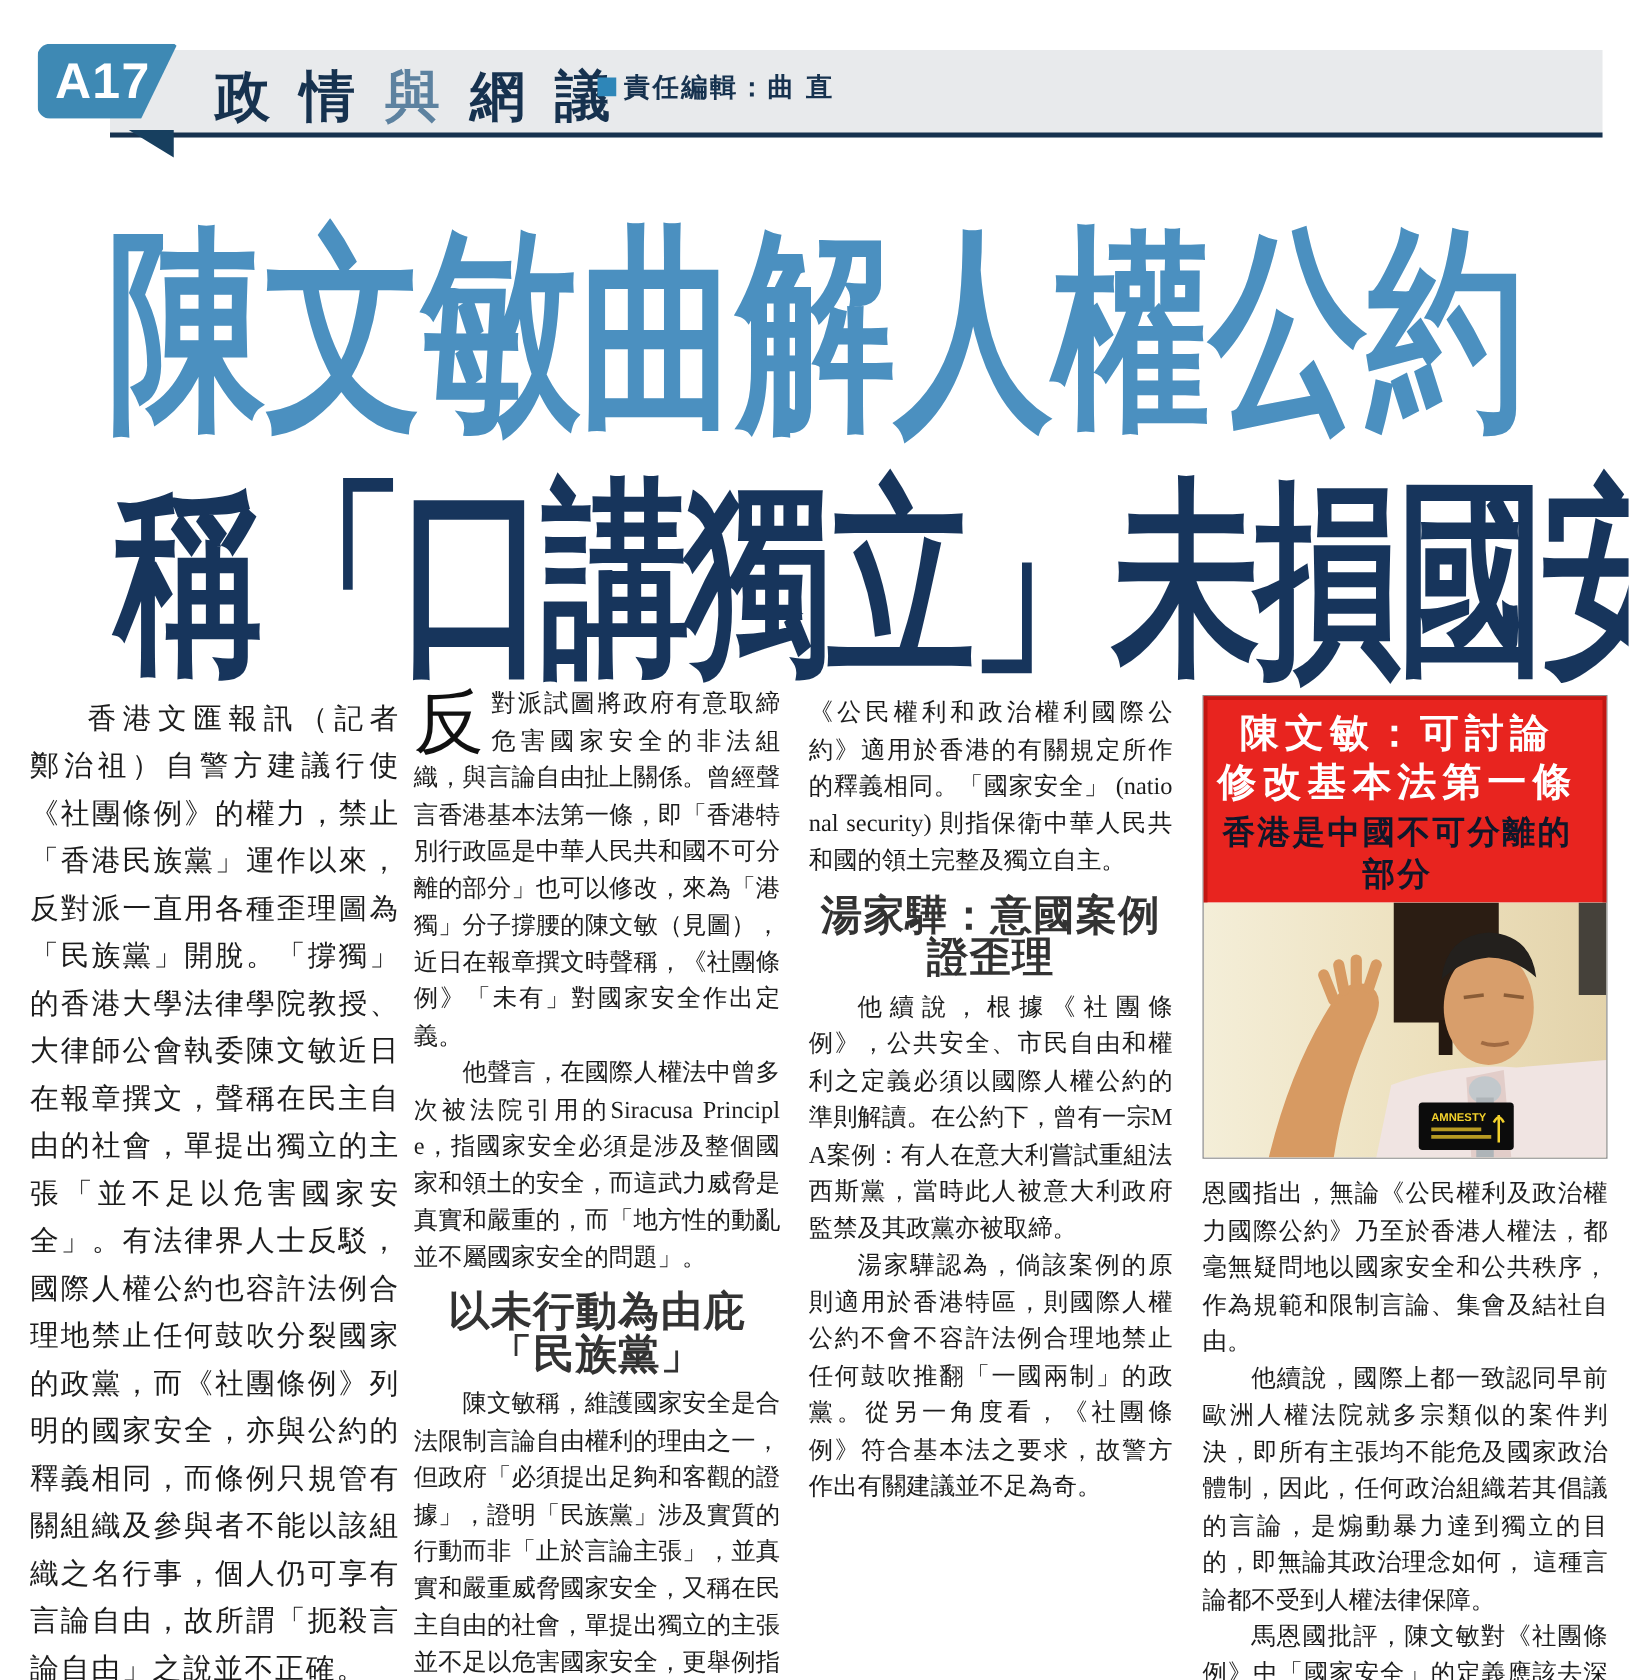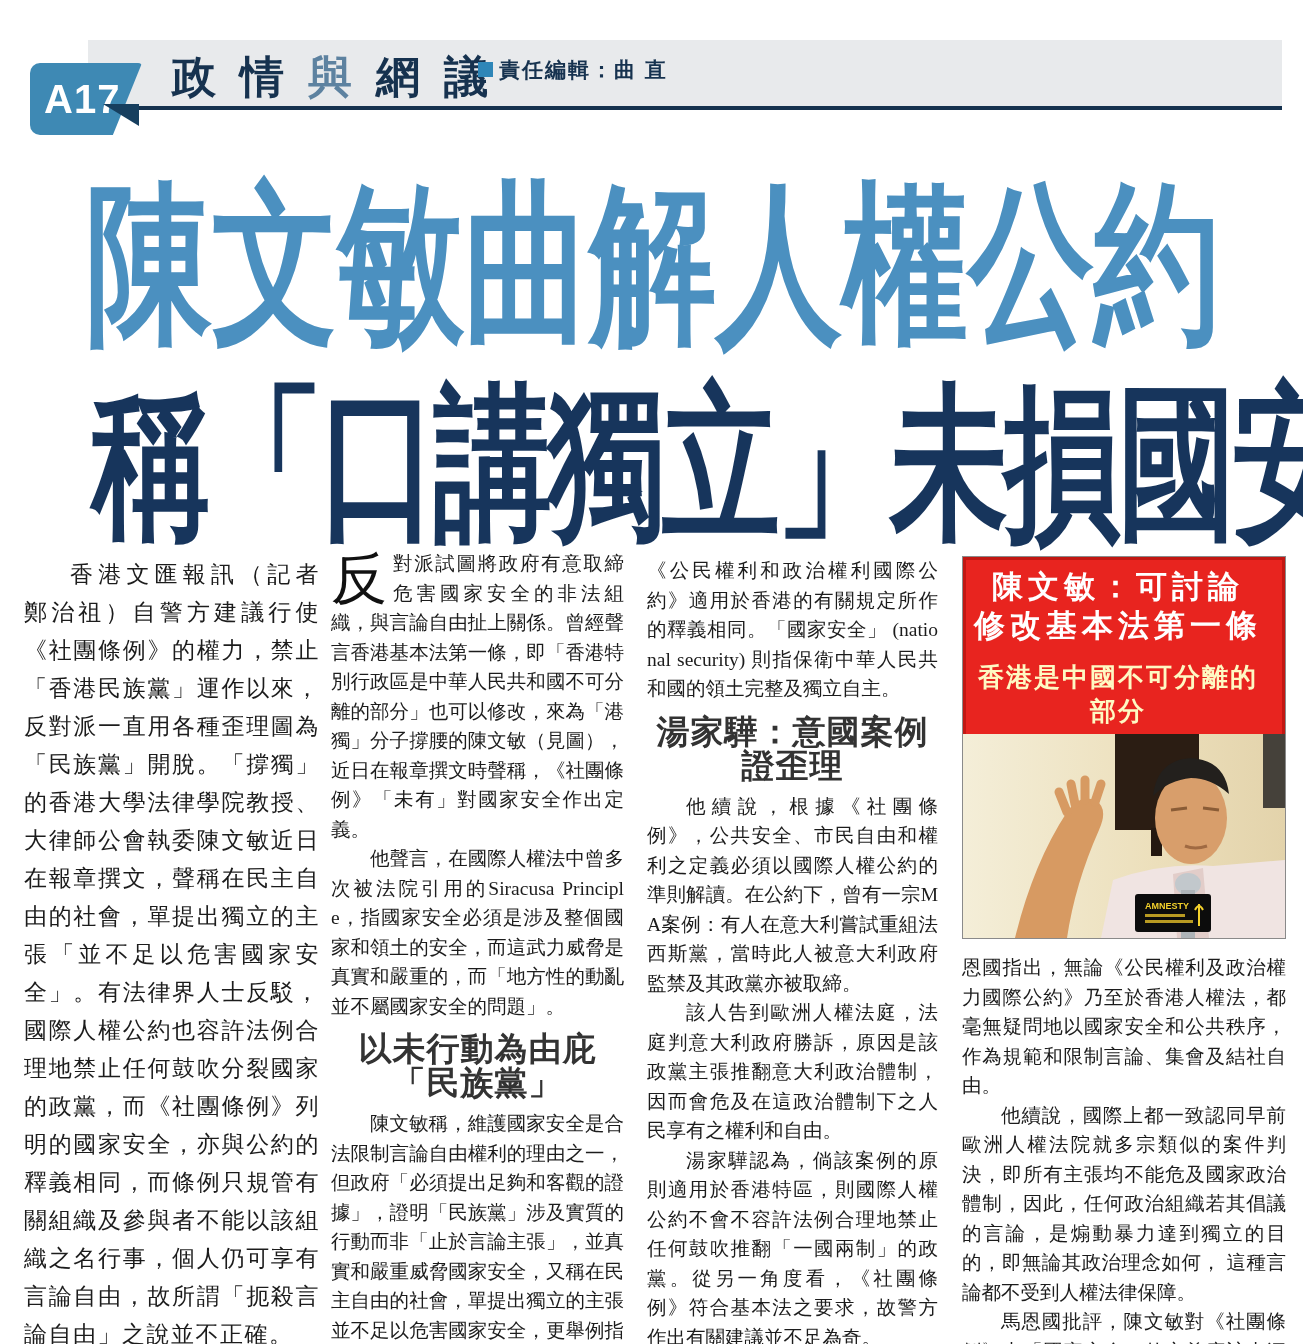--- a/index.html
+++ b/index.html
@@ -2,24 +2,24 @@
 <html><head>
 <meta charset="utf-8">
 <style>
   html,body{margin:0;padding:0;background:#ffffff;}
   .page{position:relative;width:1303px;height:1344px;background:#ffffff;overflow:hidden;
         font-family:"Liberation Serif","DejaVu Serif",serif;color:#1c1c1c;}
 
   
   .hdr-strip{position:absolute;left:88px;top:40px;width:1194px;height:66px;
              background:#e8eaec;border-bottom:4px solid #16324f;}
-  .hdr-tab{position:absolute;left:30px;top:35px;width:112px;height:72px;background:#3e89b4;
+  .hdr-tab{position:absolute;left:30px;top:35px;width:112px;height:60px;background:#3e89b4;
            border-radius:10px 4px 4px 10px;
            clip-path:polygon(0 0,100% 0,74% 100%,0 100%);
-           display:flex;align-items:center;margin-top:28px;}
+           display:flex;align-items:center;}
   .hdr-tab span{color:#ffffff;font-family:"Liberation Sans",sans-serif;font-weight:bold;
                 font-size:40px;padding-left:14px;letter-spacing:1px;}
   .hdr-fold{position:absolute;left:103px;top:104px;width:0;height:0;
             border-left:36px solid transparent;border-top:22px solid #173f5f;}
   .hdr-title{position:absolute;left:172px;top:48px;font-weight:bold;font-size:44px;
              letter-spacing:24px;color:#16324f;white-space:nowrap;}
   .hdr-title .accent{color:#5d82a0;}
   .hdr-editor{position:absolute;left:478px;top:56px;font-size:21px;font-weight:bold;
               color:#16324f;letter-spacing:2px;white-space:nowrap;
               font-family:"Liberation Sans",sans-serif;}
@@ -45,22 +45,22 @@
            color:#333333;text-align:center;text-indent:0;margin:11px 0 9px 0;
            letter-spacing:1px;line-height:34px;}
   .dropcap{float:left;font-size:56px;line-height:56px;padding:2px 6px 0 0;color:#111;font-weight:normal;}
 
   
   .photo-block{width:322px;margin:0 0 14px 0;border:1px solid #8a8a8a;}
   .photo-banner{background:#e8241f;border:3px solid #c21712;border-bottom:none;
                 text-align:center;padding:7px 12px 6px 0;}
   .photo-banner .w1,.photo-banner .w2{display:block;color:#ffffff;font-weight:bold;
         font-family:"Liberation Sans",sans-serif;font-size:31px;line-height:39px;letter-spacing:5px;}
-  .photo-banner .y1{display:block;color:#fef9c3;font-weight:bold;
-        font-family:"Liberation Sans",sans-serif;font-size:26px;line-height:34px;letter-spacing:2px;margin-top:15px;}
+  .photo-banner .y1{display:block;color:#0f172a;font-weight:bold;
+        font-family:"Liberation Sans",sans-serif;font-size:26px;line-height:34px;letter-spacing:2px;margin-top:3px;}
   .photo-img{display:block;}
 </style>
 </head>
 <body>
 
 <div class="page">
 
   <div class="hdr-strip"></div>
   <div class="hdr-tab">
     <span>A17</span>
@@ -83,21 +83,20 @@
     <p>他聲言，在國際人權法中曾多次被法院引用的Siracusa Principle，指國家安全必須是涉及整個國家和領土的安全，而這武力威脅是真實和嚴重的，而「地方性的動亂並不屬國家安全的問題」。</p>
     <div class="subhead">以未行動為由庇「民族黨」</div>
     <p>陳文敏稱，維護國家安全是合法限制言論自由權利的理由之一，但政府「必須提出足夠和客觀的證據」，證明「民族黨」涉及實質的行動而非「止於言論主張」，並真實和嚴重威脅國家安全，又稱在民主自由的社會，單提出獨立的主張並不足以危害國家安全，更舉例指蘇格蘭、魁北克、夏威夷多年來均有人提出獨立，「但何曾損害英國、加拿大或美國的國家安全云？」</p>
 
   </div>
 
   <div class="col col3">
     <p class="noindent">《公民權利和政治權利國際公約》適用於香港的有關規定所作的釋義相同。「國家安全」 (national security) 則指保衛中華人民共和國的領土完整及獨立自主。</p>
     <div class="subhead">湯家驊：意國案例證歪理</div>
     <p>他續說，根據《社團條例》，公共安全、市民自由和權利之定義必須以國際人權公約的準則解讀。在公約下，曾有一宗MA案例：有人在意大利嘗試重組法西斯黨，當時此人被意大利政府監禁及其政黨亦被取締。</p>
-    <p>該人告到歐洲人權法庭，法庭判意大利政府勝訴，原因是該政黨主張推翻意大利政治體制，因而會危及在這政治體制下之人民享有之權利和自由。</p>
     <p>湯家驊認為，倘該案例的原則適用於香港特區，則國際人權公約不會不容許法例合理地禁止任何鼓吹推翻「一國兩制」的政黨。從另一角度看，《社團條例》符合基本法之要求，故警方作出有關建議並不足為奇。</p>
 
   </div>
 
   <div class="col col4">
     <div class="photo-block">
       <div class="photo-banner">
         <span class="w1">陳文敏：可討論</span>
         <span class="w2">修改基本法第一條</span>
         <span class="y1">香港是中國不可分離的部分</span>

